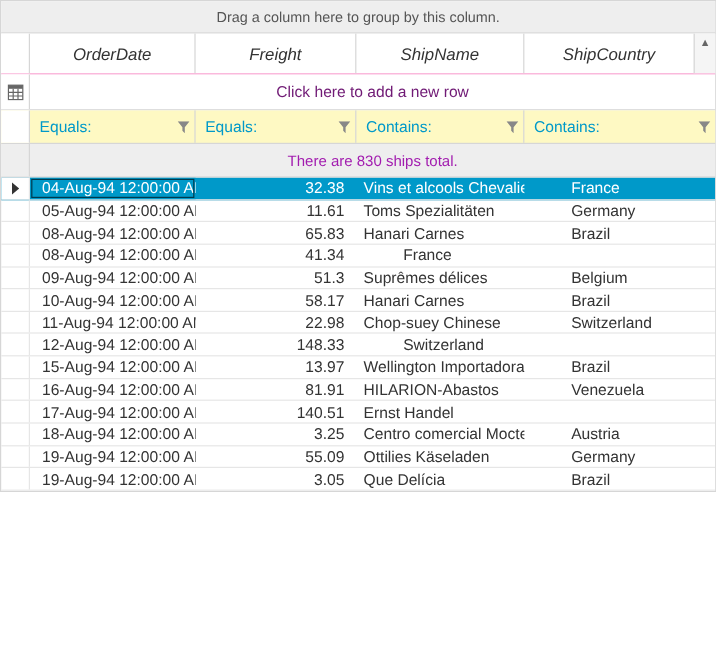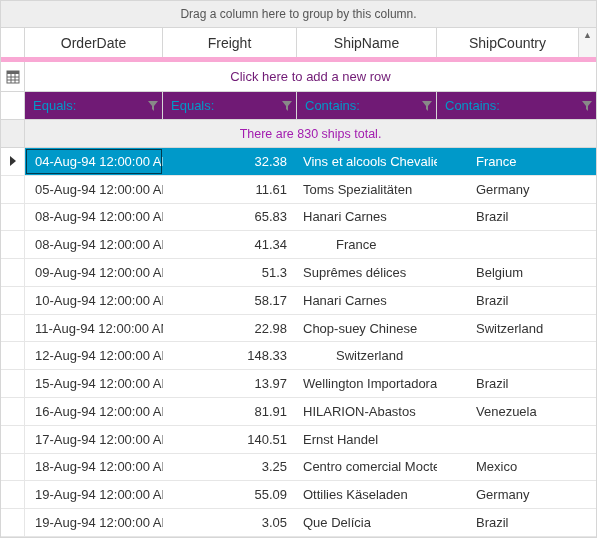--- a/index.html
+++ b/index.html
@@ -5,40 +5,41 @@
   * { box-sizing: border-box; }
   html, body {
     margin: 0; padding: 0;
     font-family: "Segoe UI", Arial, sans-serif;
     font-size: 13px;
     color: #333;
     background: #fff;
   }
   .grid {
     width: 597px;
-    height: 538px;
+    height: 410px;
     border: 1px solid #d6d6d6;
     display: flex;
     flex-direction: column;
     background: #fff;
   }
   .group-panel {
     background: #eeeeee;
     border-bottom: 1px solid #d6d6d6;
     text-align: center;
     padding: 6px 0;
     color: #555;
     font-size: 12px;
   }
   .header-row {
     display: flex;
-    border-bottom: 5px solid #f9a8d4;
+    border-bottom: 1px solid #f9a8d4;
     background: #fff;
     height: 34px;
     align-items: stretch;
+    font-style: italic;
   }
   .indicator-col {
     width: 24px;
     flex: 0 0 24px;
     border-right: 1px solid #d6d6d6;
     display: flex;
     align-items: center;
     justify-content: center;
     background: #fff;
   }
@@ -83,21 +84,21 @@
     display:inline-block;
   }
   .cal-icon rect.outer { fill:none; stroke:#666; stroke-width:1; }
   .cal-icon rect.top { fill:#666; }
   .cal-icon line { stroke:#666; stroke-width:1; }
   .filter-row {
     display: flex;
     border-bottom: 1px solid #d6d6d6;
     height: 28px;
     align-items: stretch;
-    background: #701a75;
+    background: #fef9c3;
   }
   .filter-cell {
     color: #0099c9;
     font-size: 13px;
     position: relative;
     padding-right: 20px;
   }
   .filter-cell.col-freight { justify-content: flex-start; }
   .funnel {
     position: absolute;
@@ -310,21 +311,21 @@
         <div class="row-indicator"></div>
         <div class="col col-date ellipsis">17-Aug-94 12:00:00 AM</div>
         <div class="col col-freight">140.51</div>
         <div class="col col-ship ellipsis">Ernst Handel</div>
       </div>
       <div class="data-row">
         <div class="row-indicator"></div>
         <div class="col col-date ellipsis">18-Aug-94 12:00:00 AM</div>
         <div class="col col-freight">3.25</div>
         <div class="col col-ship ellipsis">Centro comercial Mocte...</div>
-        <div class="col col-country ellipsis">Mexico</div>
+        <div class="col col-country ellipsis">Austria</div>
       </div>
       <div class="data-row">
         <div class="row-indicator"></div>
         <div class="col col-date ellipsis">19-Aug-94 12:00:00 AM</div>
         <div class="col col-freight">55.09</div>
         <div class="col col-ship ellipsis">Ottilies Käseladen</div>
         <div class="col col-country ellipsis">Germany</div>
       </div>
       <div class="data-row">
         <div class="row-indicator"></div>

